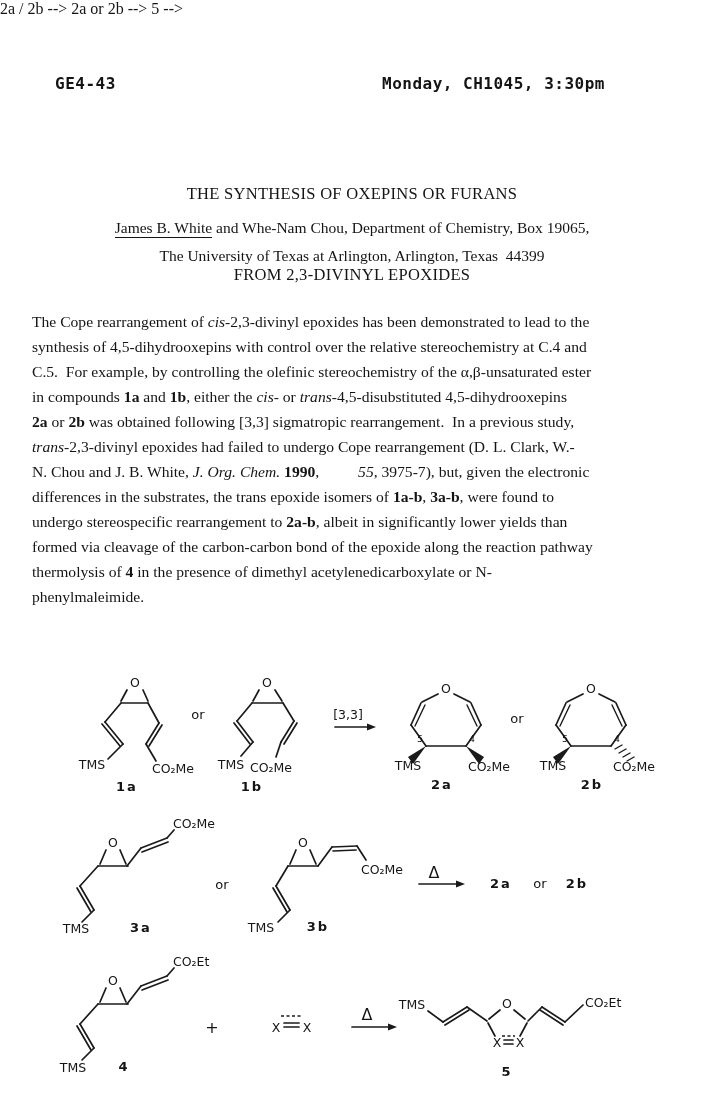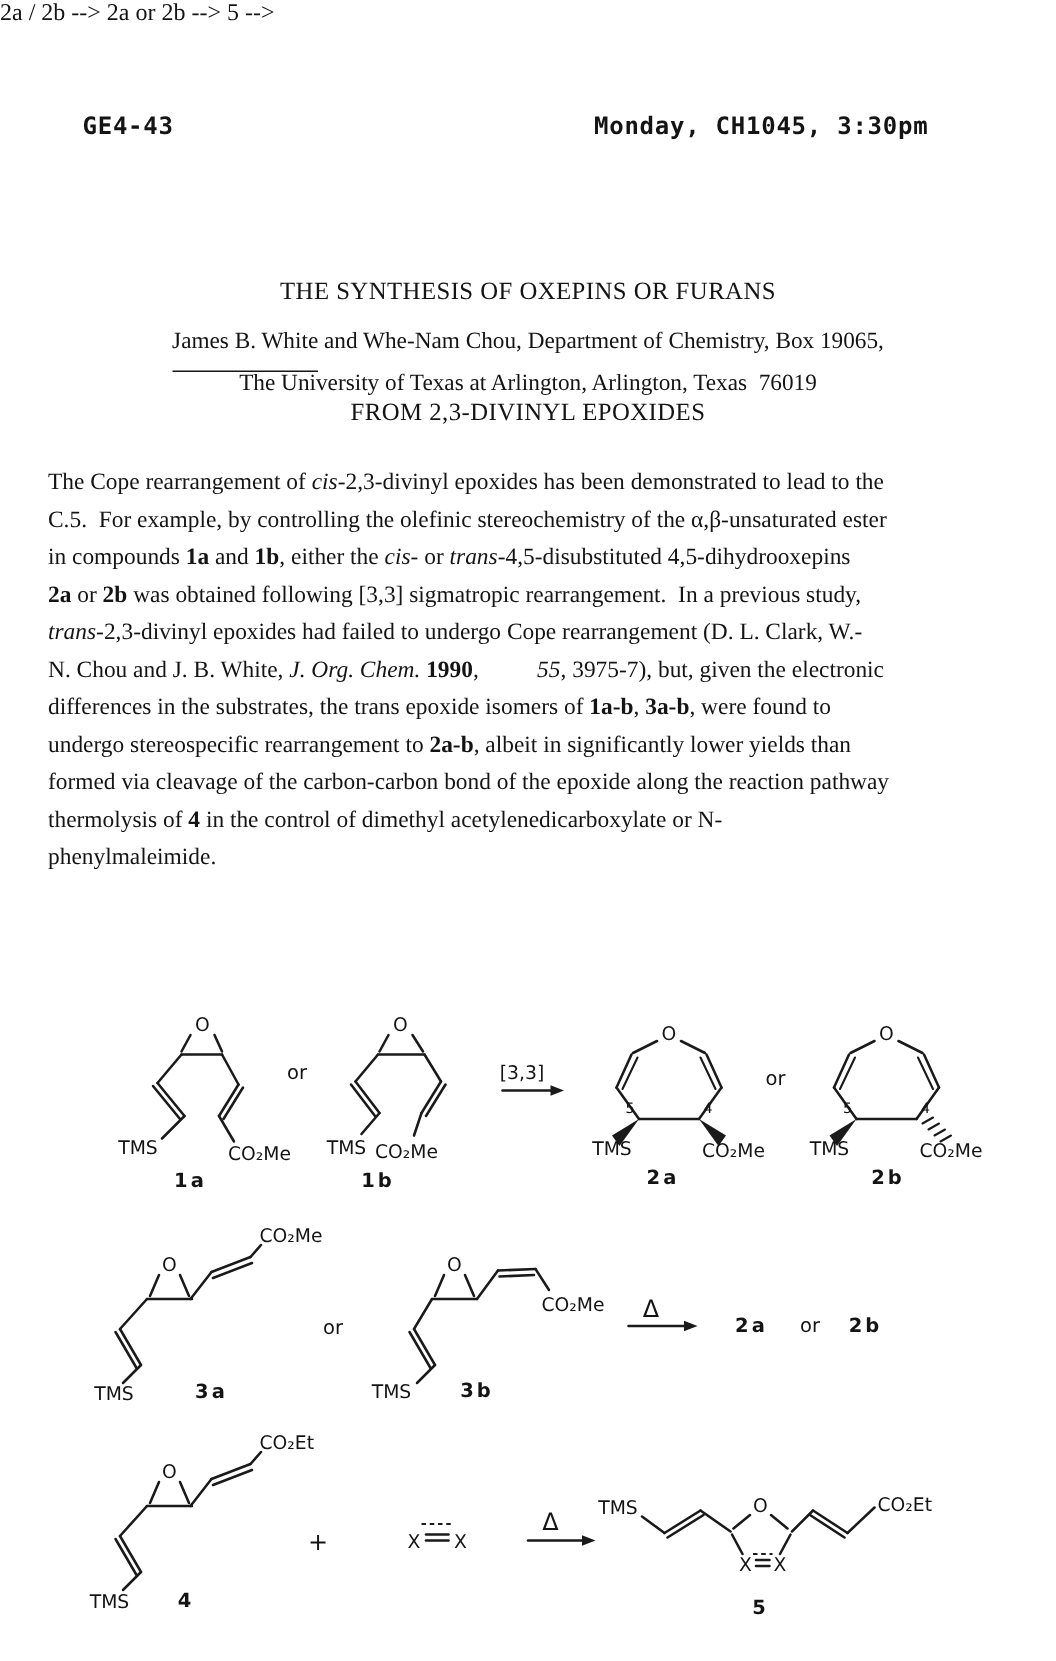--- a/index.html
+++ b/index.html
@@ -8,31 +8,31 @@
     width:704px; height:1107px; position:relative; overflow:hidden;
     background:#ffffff; color:#141414;
     font-family:"Liberation Serif", serif;
   }
   .mono {
     position:absolute; top:26px;
     font-family:"DejaVu Sans Mono", monospace;
     font-size:16px; font-weight:700; letter-spacing:0.5px; white-space:pre;margin-top:48px;
   }
   .hdr-left  { left:55px; }
-  .hdr-right { left:396px; }
+  .hdr-right { left:382px; }
   .title-block {
     position:absolute; top:126px; left:0; width:704px; text-align:center;
     font-size:16.5px; line-height:27px; letter-spacing:0.3px; white-space:pre;
   }
   .authors-block {
     position:absolute; top:214px; left:0; width:704px; text-align:center;
     font-size:15.5px; line-height:27.5px;
   }
   .authors-block div { white-space:pre; }
-  .uname { border-bottom:1px solid #141414; padding-bottom:11px; }
+  .uname { border-bottom:1px solid #141414; padding-bottom:1px; }
   .abstract {
     position:absolute; left:32px; top:309px; width:665px;
     font-size:15.6px; line-height:25px;
   }
   .abs-line { white-space:pre; }
   .sch { position:absolute; left:0; }
   #row1 { top:668px; }
   #row2 { top:812px; }
   #row3 { top:945px; }
   svg text {
@@ -59,35 +59,36 @@
 
 
 <div class="title-block">
   <div>THE SYNTHESIS OF OXEPINS OR FURANS</div>
   <div>FROM 2,3-DIVINYL EPOXIDES</div>
 </div>
 
 
 <div class="authors-block">
   <div><span class="uname">James B. White</span><span> and Whe-Nam Chou, Department of Chemistry, Box 19065,</span></div>
-  <div>The University of Texas at Arlington, Arlington, Texas  76019</div>
+  <div>The University of Texas at Arlington, Arlington, Texas  44399</div>
 </div>
 
 
 <div class="abstract">
     <div class="abs-line"><span>The Cope rearrangement of </span><span style="font-style: italic;">cis</span><span>-2,3-divinyl epoxides has been demonstrated to lead to the</span></div>
+    <div class="abs-line"><span>synthesis of 4,5-dihydrooxepins with control over the relative stereochemistry at C.4 and</span></div>
     <div class="abs-line"><span>C.5.  For example, by controlling the olefinic stereochemistry of the α,β-unsaturated ester</span></div>
     <div class="abs-line"><span>in compounds </span><span style="font-weight: bold;">1a</span><span> and </span><span style="font-weight: bold;">1b</span><span>, either the </span><span style="font-style: italic;">cis-</span><span> or </span><span style="font-style: italic;">trans</span><span>-4,5-disubstituted 4,5-dihydrooxepins</span></div>
     <div class="abs-line"><span style="font-weight: bold;">2a</span><span> or </span><span style="font-weight: bold;">2b</span><span> was obtained following [3,3] sigmatropic rearrangement.  In a previous study,</span></div>
     <div class="abs-line"><span style="font-style: italic;">trans</span><span>-2,3-divinyl epoxides had failed to undergo Cope rearrangement (D. L. Clark, W.-</span></div>
     <div class="abs-line"><span>N. Chou and J. B. White, </span><span style="font-style: italic;">J. Org. Chem.</span><span> </span><span style="font-weight: bold;">1990</span><span>, </span><span style="font-style: italic; margin-left: 35px;">55</span><span>, 3975-7), but, given the electronic</span></div>
     <div class="abs-line"><span>differences in the substrates, the trans epoxide isomers of </span><span style="font-weight: bold;">1a-b</span><span>, </span><span style="font-weight: bold;">3a-b</span><span>, were found to</span></div>
     <div class="abs-line"><span>undergo stereospecific rearrangement to </span><span style="font-weight: bold;">2a-b</span><span>, albeit in significantly lower yields than</span></div>
     <div class="abs-line"><span>formed via cleavage of the carbon-carbon bond of the epoxide along the reaction pathway</span></div>
-    <div class="abs-line"><span>thermolysis of </span><span style="font-weight: bold;">4</span><span> in the control of dimethyl acetylenedicarboxylate or N-</span></div>
+    <div class="abs-line"><span>thermolysis of </span><span style="font-weight: bold;">4</span><span> in the presence of dimethyl acetylenedicarboxylate or N-</span></div>
     <div class="abs-line"><span>phenylmaleimide.</span></div>
   </div>
 
  2a / 2b --&gt;
 <svg id="row1" class="sch" width="704" height="134" viewBox="0 668 704 134">
   <g>
     <g>
       <line class="bond" x1="127" y1="690" x2="121" y2="701"></line>
       <line class="bond" x1="143" y1="690" x2="148" y2="701"></line>
       <line class="bond" x1="121" y1="703" x2="148" y2="703"></line>

